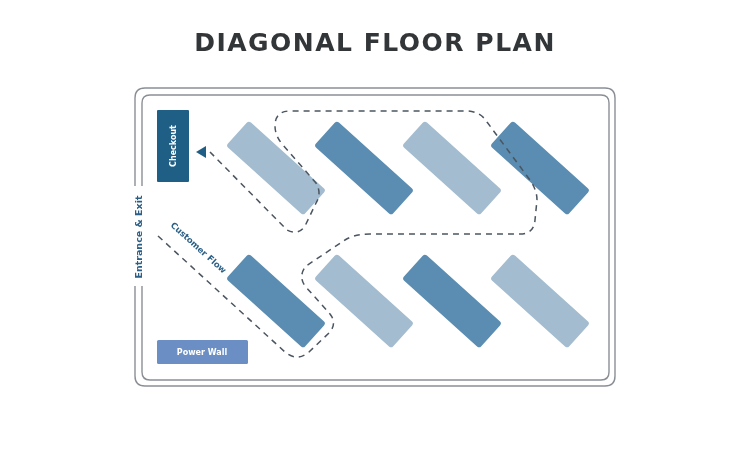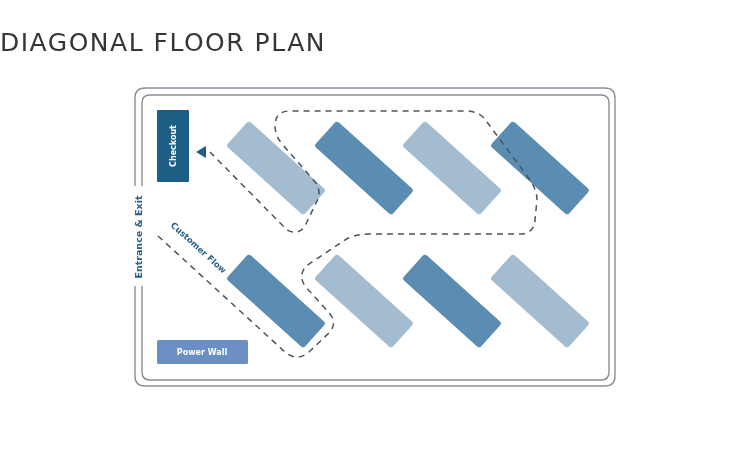--- a/index.html
+++ b/index.html
@@ -1,19 +1,19 @@
 <!DOCTYPE html>
 <html><head>
   <meta charset="utf-8">
   <style>
     html, body { margin: 0; padding: 0; background: #ffffff; }
     body { width: 750px; height: 450px; position: relative; overflow: hidden; font-family: "DejaVu Sans", sans-serif; }
     .title {
-      position: absolute; left: 0; top: 28px; width: 750px; 
-      font-family: "DejaVu Sans", sans-serif; font-weight: normal; font-size: 25px;
+      position: absolute; left: 0; top: 28px; width: 750px; text-align: center;
+      font-family: "DejaVu Sans", sans-serif; font-weight: bold; font-size: 25px;
       letter-spacing: 1.5px; color: #333638;
     }
     svg.plan { position: absolute; left: 0; top: 0; }
     .lbl { font-family: "DejaVu Sans", sans-serif; font-weight: bold; }
   </style>
 </head>
 <body>
 
 <div class="title">DIAGONAL FLOOR PLAN</div>
 

